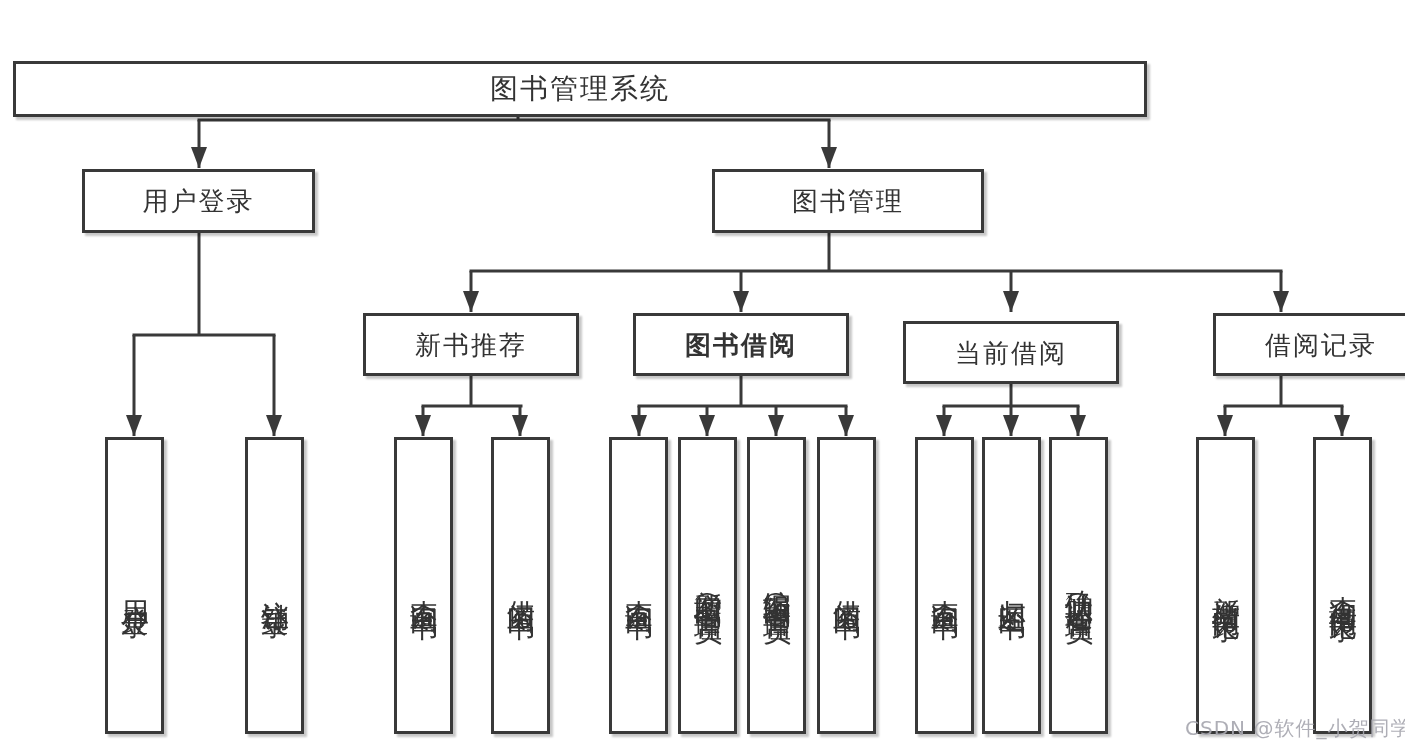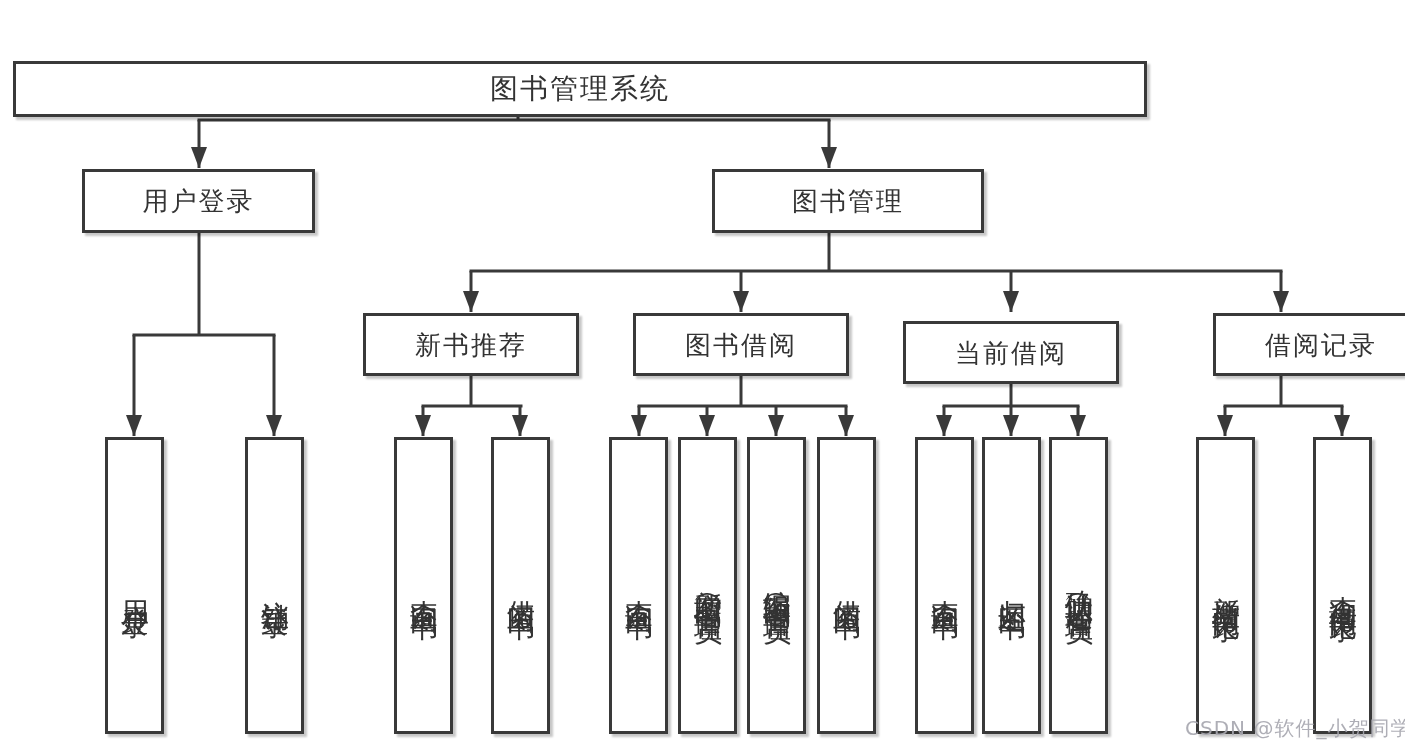--- a/index.html
+++ b/index.html
@@ -34,21 +34,21 @@
     font-size: 28px;
     letter-spacing: 4px;
     line-height: 1;
     white-space: nowrap;
   }
   
   .n-root  { left: 13px;   top: 13px;  width: 1134px; height: 56px; margin-top: 48px; }
   .n-l2a   { left: 82px;   top: 169px; width: 233px;  height: 64px; }
   .n-l2b   { left: 712px;  top: 169px; width: 272px;  height: 64px; }
   .n-l3a   { left: 363px;  top: 313px; width: 216px;  height: 63px; }
-  .n-l3b   { left: 633px;  top: 313px; width: 216px;  height: 63px; }
+  .n-l3b   { left: 633px;  top: 313px; width: 216px;  height: 63px; font-weight: bold; }
   .n-l3c   { left: 903px;  top: 321px; width: 216px;  height: 63px; }
   .n-l3d   { left: 1173px; top: 313px; width: 216px;  height: 63px; margin-left: 40px; }
   .leaf    { top: 437px; width: 59px; height: 297px; }
   .lf-1a { left: 105px; }  .lf-1b { left: 245px; }
   .lf-2a { left: 394px; }  .lf-2b { left: 491px; }
   .lf-3a { left: 609px; }  .lf-3b { left: 678px; }  .lf-3c { left: 747px; }  .lf-3d { left: 817px; }
   .lf-4a { left: 915px; }  .lf-4b { left: 982px; }  .lf-4c { left: 1049px; }
   .lf-5a { left: 1196px; } .lf-5b { left: 1313px; }
   .watermark {
     position: absolute;

